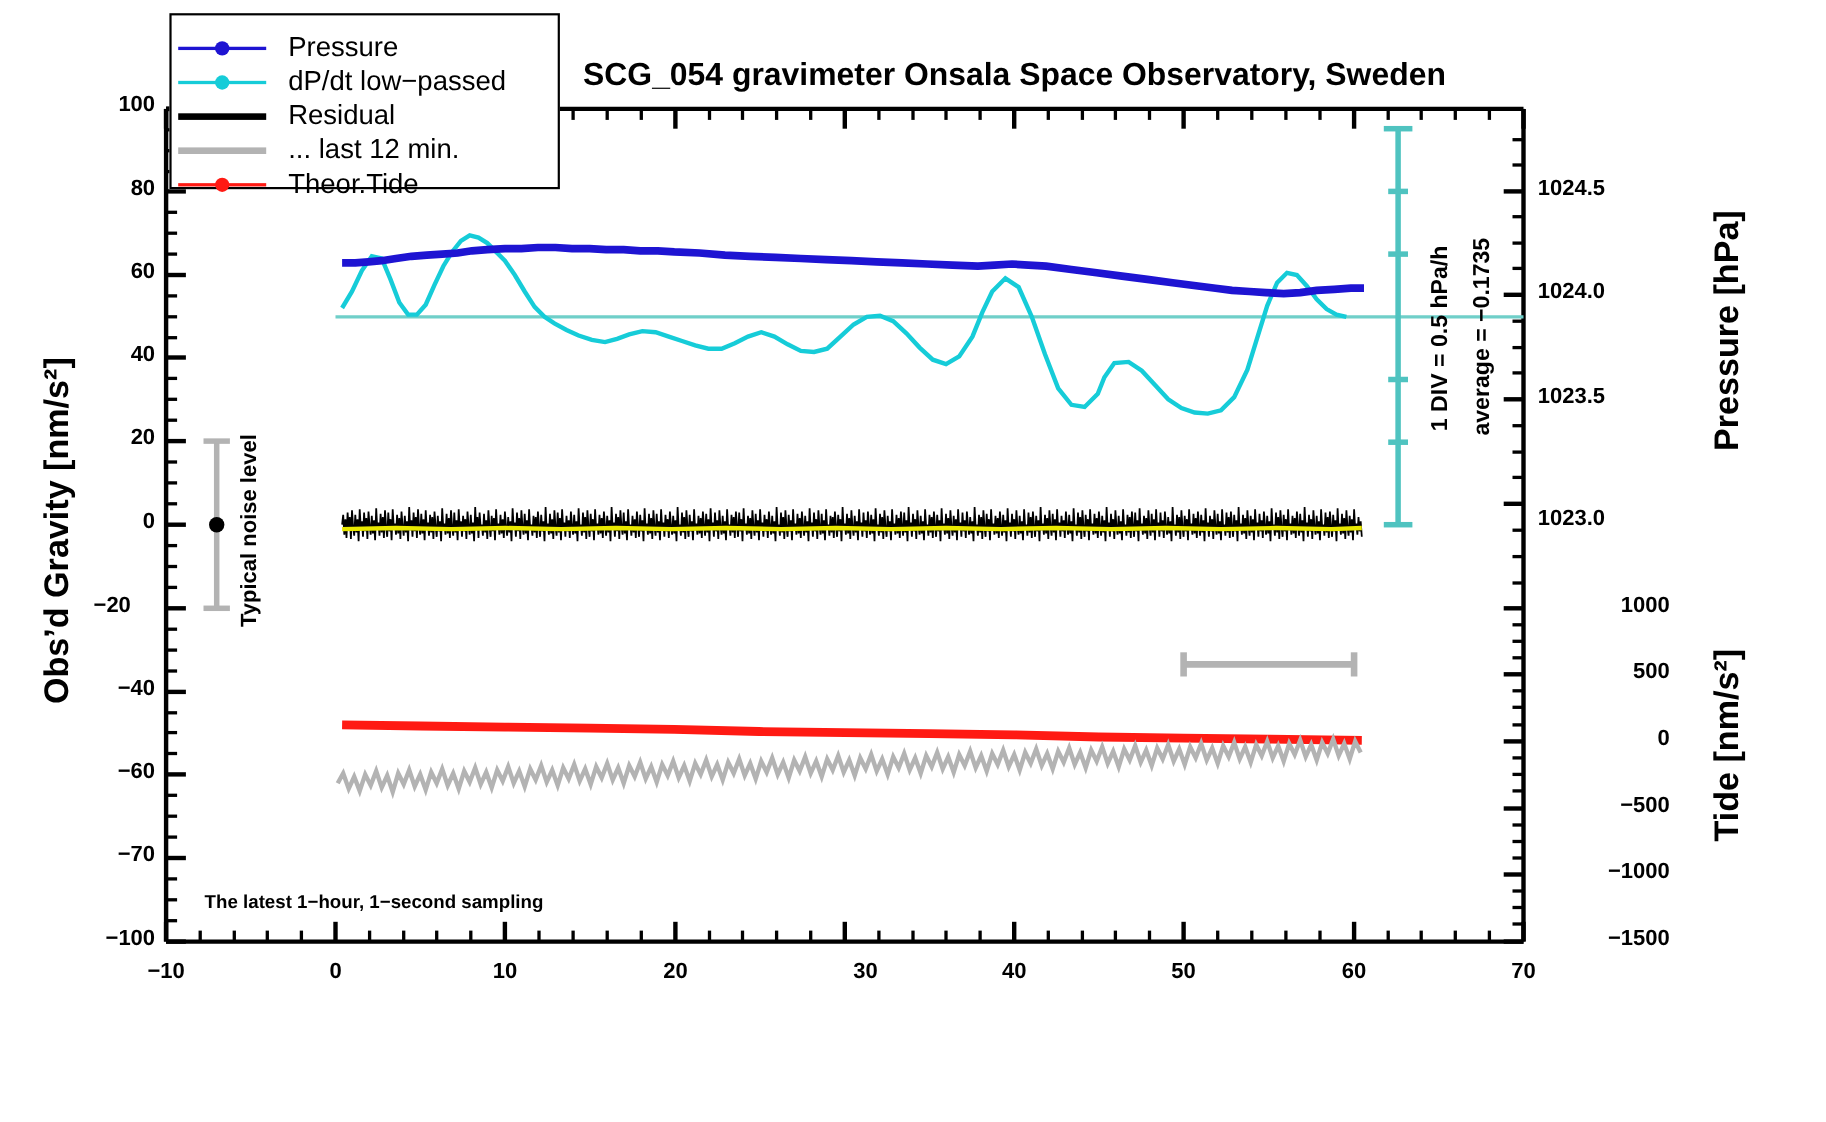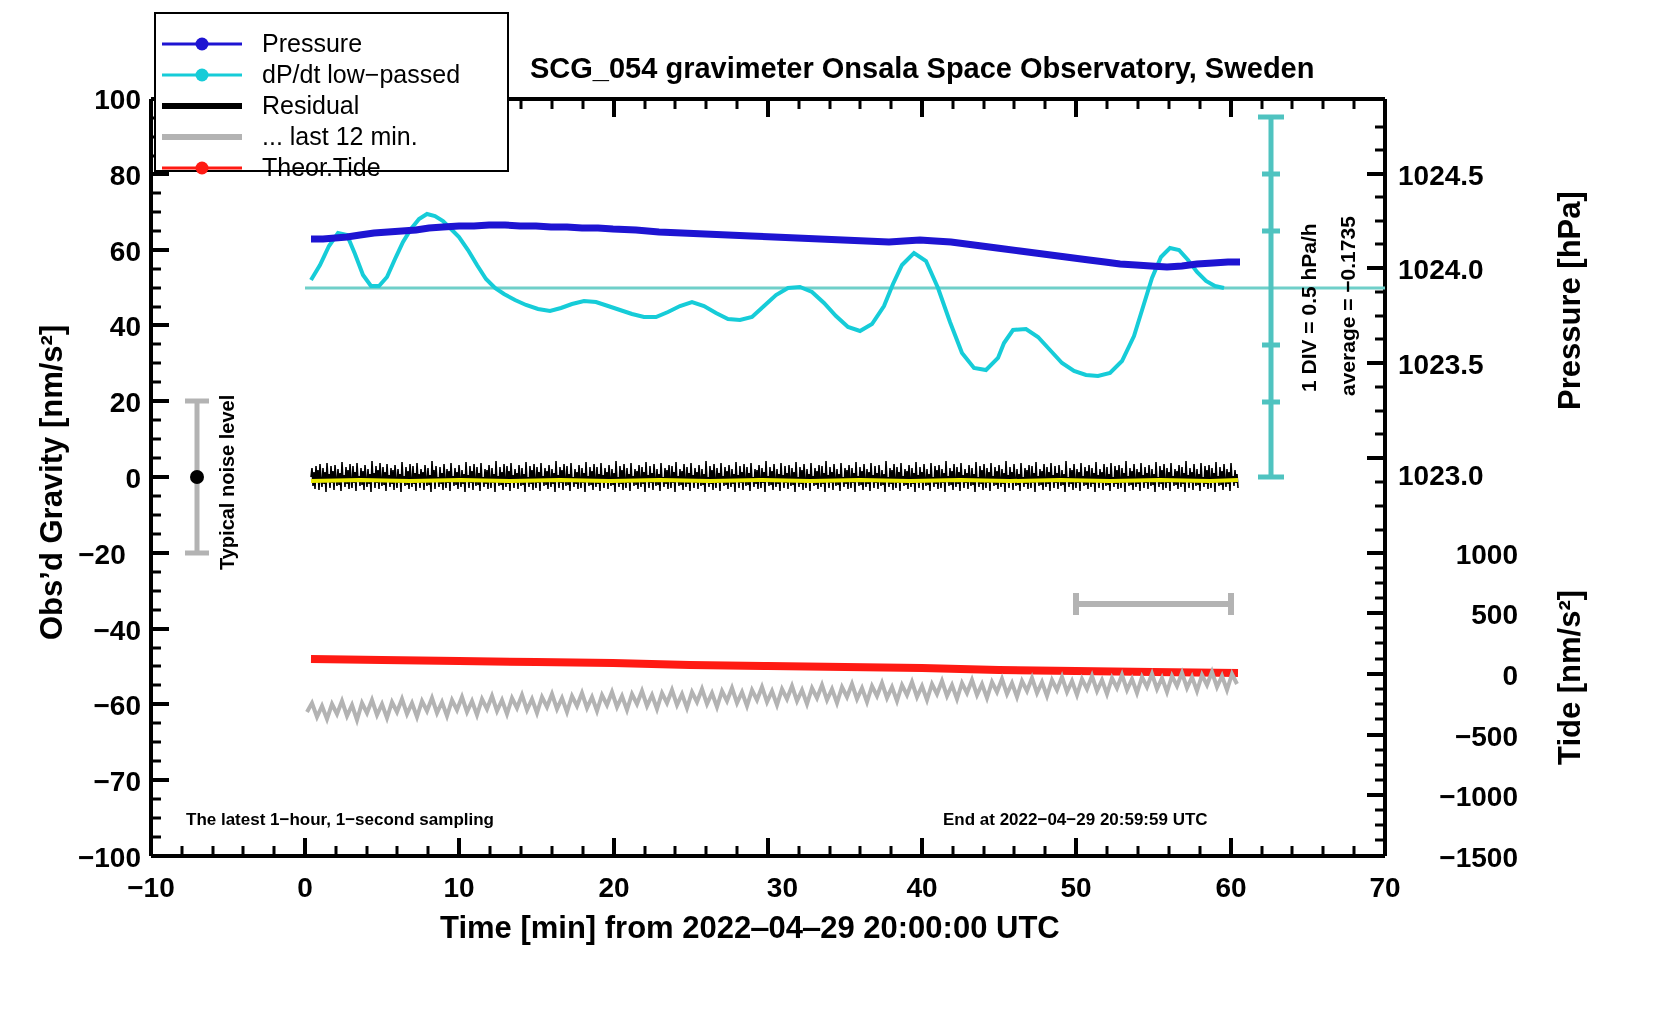--- a/index.html
+++ b/index.html
@@ -6,21 +6,21 @@
   body{width:1660px;height:1020px;font-family:"Liberation Sans",sans-serif;overflow:hidden;}
   #root{position:relative;width:1660px;height:1020px;}
   .abs{position:absolute;}
   .txt{color:#000;white-space:pre;}
   .ylabel-left{
     font-size:31px;font-weight:700;transform:rotate(-90deg);transform-origin:0 0;
   }
   .ylabel-right{
     font-size:31px;font-weight:700;transform:rotate(-90deg);transform-origin:0 0;
   }
-  .tick-label{font-size:28px;font-weight:700;}
+  .tick-label{font-size:20px;font-weight:700;}
   .vert-ann{font-size:21px;font-weight:700;transform:rotate(-90deg);transform-origin:0 0;white-space:pre;}
   .chart-title{font-size:29px;font-weight:700;}
   .foot{font-size:17px;font-weight:700;}
   .legend-box{
     border:2px solid #000;background:#fff;box-sizing:border-box;
   }
   .legend-row{display:flex;align-items:center;height:31px;}
   .legend-sample{width:92px;height:31px;position:relative;flex:0 0 92px;}
   .legend-line{position:absolute;left:6px;right:6px;top:50%;transform:translateY(-50%);}
   .legend-dot{position:absolute;left:50%;top:50%;width:13px;height:13px;border-radius:50%;transform:translate(-50%,-50%);}
@@ -395,21 +395,20 @@
   <div class="abs txt tick-label" style="left:111px;  top:872px; width:80px; text-align:center;">−10</div>
   <div class="abs txt tick-label" style="left:285px;  top:872px; width:40px; text-align:center;">0</div>
   <div class="abs txt tick-label" style="left:429px;  top:872px; width:60px; text-align:center;">10</div>
   <div class="abs txt tick-label" style="left:584px;  top:872px; width:60px; text-align:center;">20</div>
   <div class="abs txt tick-label" style="left:738px;  top:872px; width:60px; text-align:right;">30</div>
   <div class="abs txt tick-label" style="left:892px;  top:872px; width:60px; text-align:center;">40</div>
   <div class="abs txt tick-label" style="left:1046px; top:872px; width:60px; text-align:center;">50</div>
   <div class="abs txt tick-label" style="left:1201px; top:872px; width:60px; text-align:center;">60</div>
   <div class="abs txt tick-label" style="left:1355px; top:872px; width:60px; text-align:center;">70</div>
 
-  <div class="abs txt" style="left:440px; top:910px; font-size:31px; font-weight:700;">Time [min] from 2022‒04‒29 20:00:00 UTC</div>
 
   <div class="abs txt tick-label" style="left:1398px; top:160px;">1024.5</div>
   <div class="abs txt tick-label" style="left:1398px; top:254px;">1024.0</div>
   <div class="abs txt tick-label" style="left:1398px; top:349px;">1023.5</div>
   <div class="abs txt tick-label" style="left:1398px; top:444px;margin-top:16px;">1023.0</div>
 
   <div class="abs txt tick-label" style="left:1398px; top:539px; width:120px; text-align:right;">1000</div>
   <div class="abs txt tick-label" style="left:1398px; top:599px; width:120px; text-align:right;">500</div>
   <div class="abs txt tick-label" style="left:1398px; top:660px; width:120px; text-align:right;">0</div>
   <div class="abs txt tick-label" style="left:1398px; top:721px; width:120px; text-align:right;">−500</div>
@@ -418,21 +417,20 @@
 
   <div class="abs txt ylabel-right" style="left:1552px; top:410px;">Pressure [hPa]</div>
   <div class="abs txt ylabel-right" style="left:1552px; top:765px;">Tide [nm/s²]</div>
 
   <div class="abs txt vert-ann" style="left:1297px; top:392px;">1 DIV = 0.5 hPa/h</div>
   <div class="abs txt vert-ann" style="left:1336px; top:396px;">average = −0.1735</div>
 
   <div class="abs txt" style="left:216px; top:570px; font-size:20px; font-weight:700; transform:rotate(-90deg); transform-origin:0 0; white-space:pre;">Typical noise level</div>
 
   <div class="abs txt foot" style="left:186px; top:810px;">The latest 1−hour, 1−second sampling</div>
-  <div class="abs txt foot" style="left:943px; top:810px;">End at 2022−04−29 20:59:59 UTC</div>
 
   <div class="abs legend-box" style="left:154px; top:12px; width:355px; height:160px;">
 
     <div class="legend-row" style="margin-top:14px;">
       <span class="legend-sample">
         <span class="legend-line" style="border-top:3px solid #1e14d2;"></span>
         <span class="legend-dot" style="background:#1e14d2;"></span>
       </span>
       <span class="legend-text">Pressure</span>
     </div>

